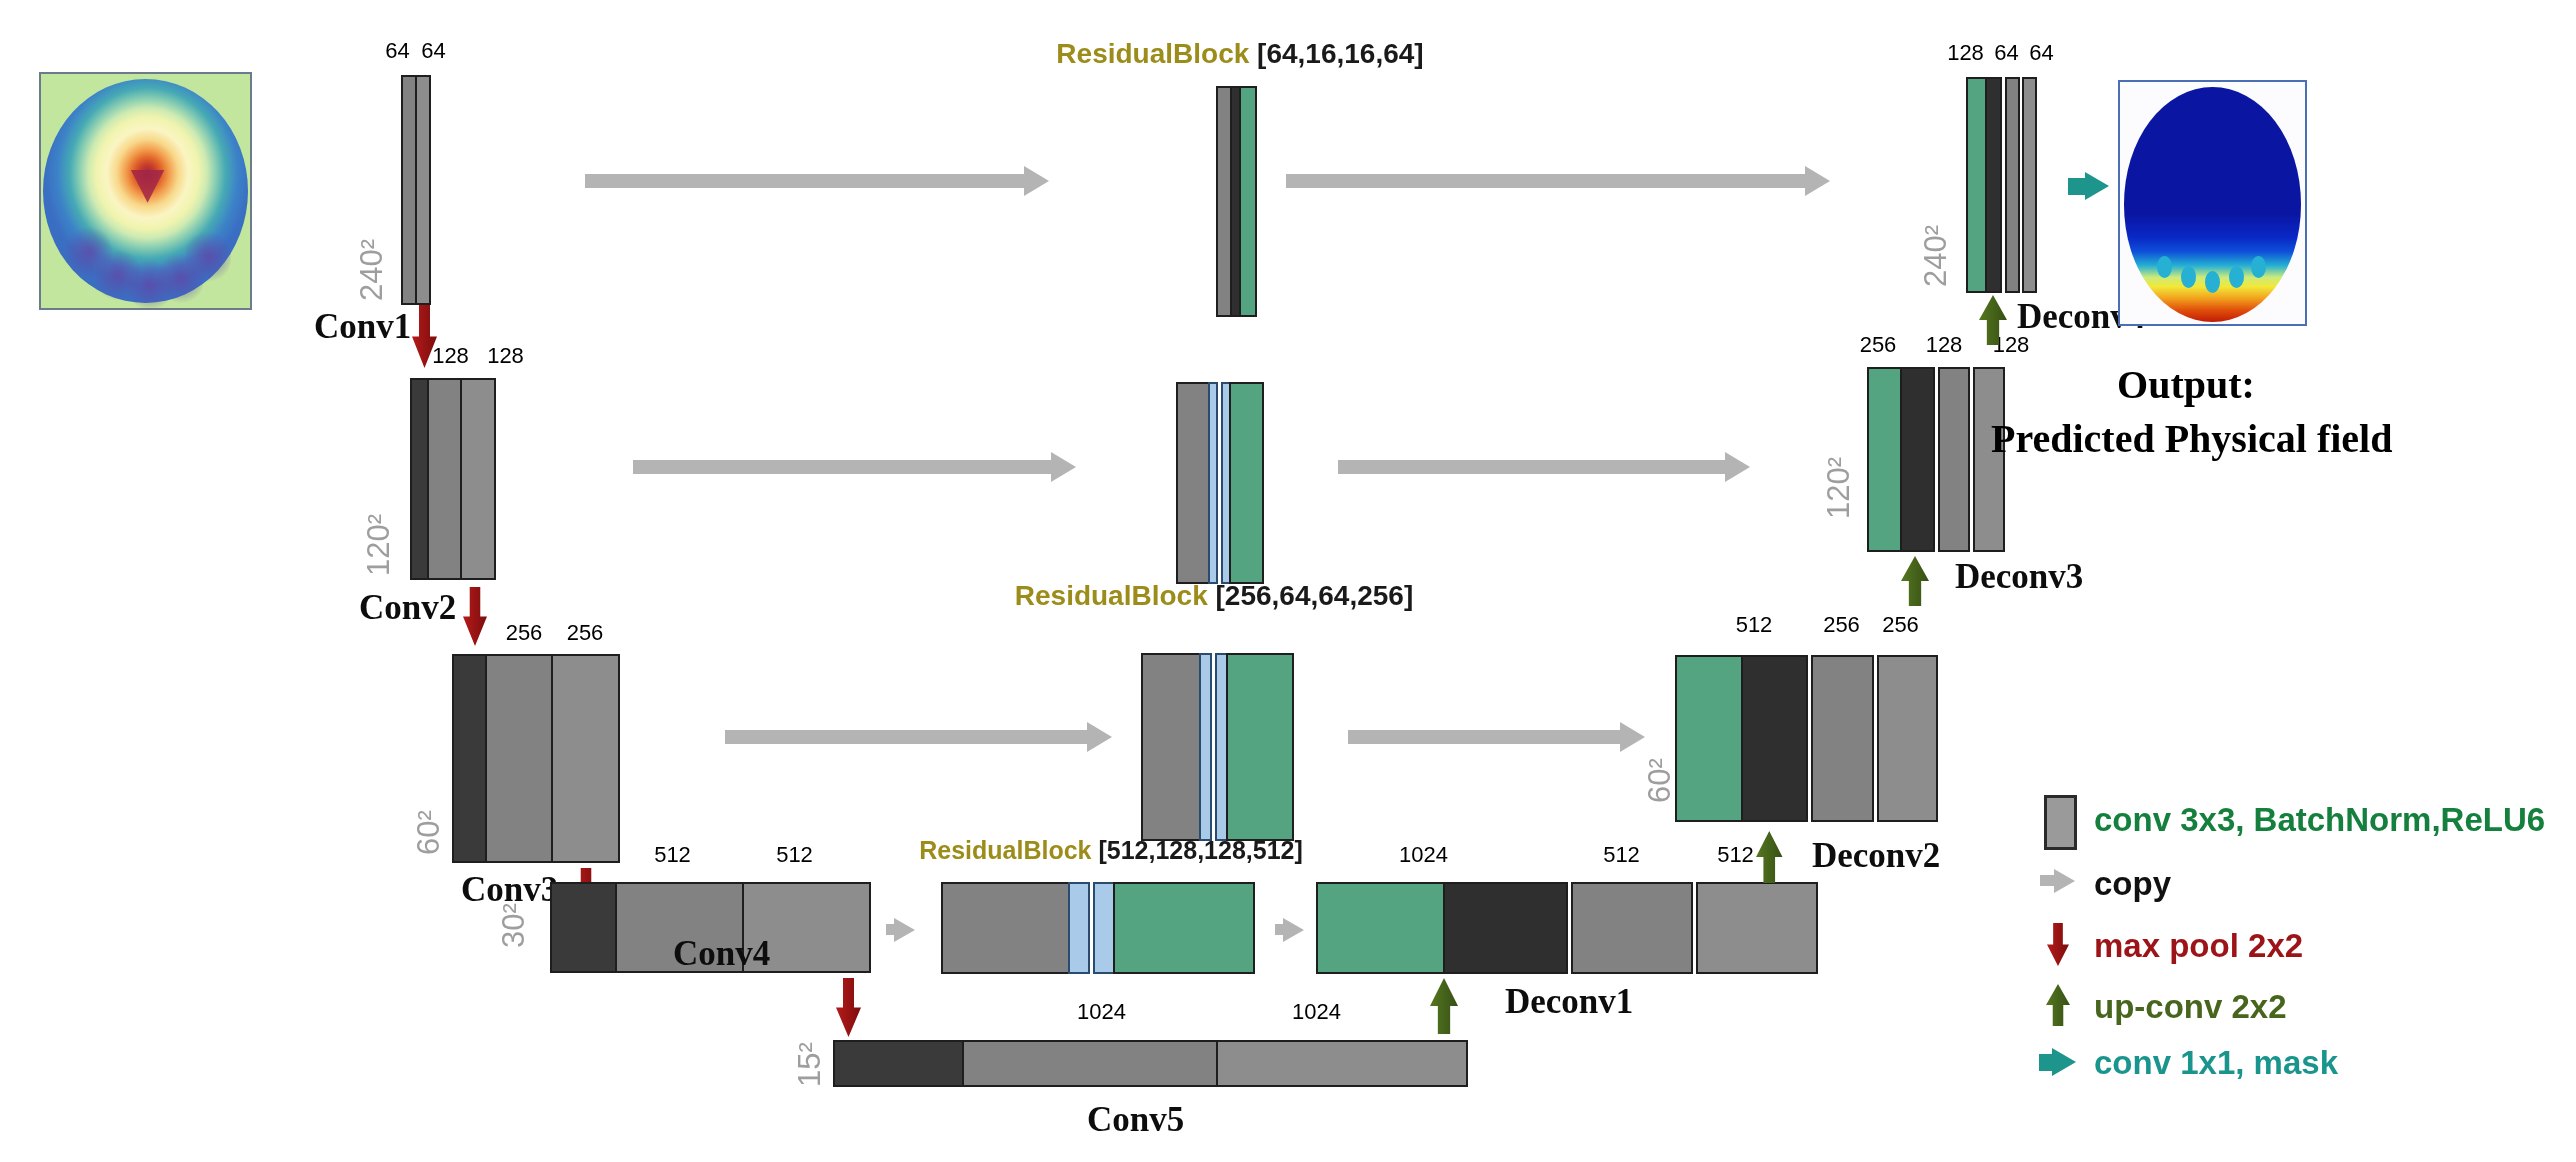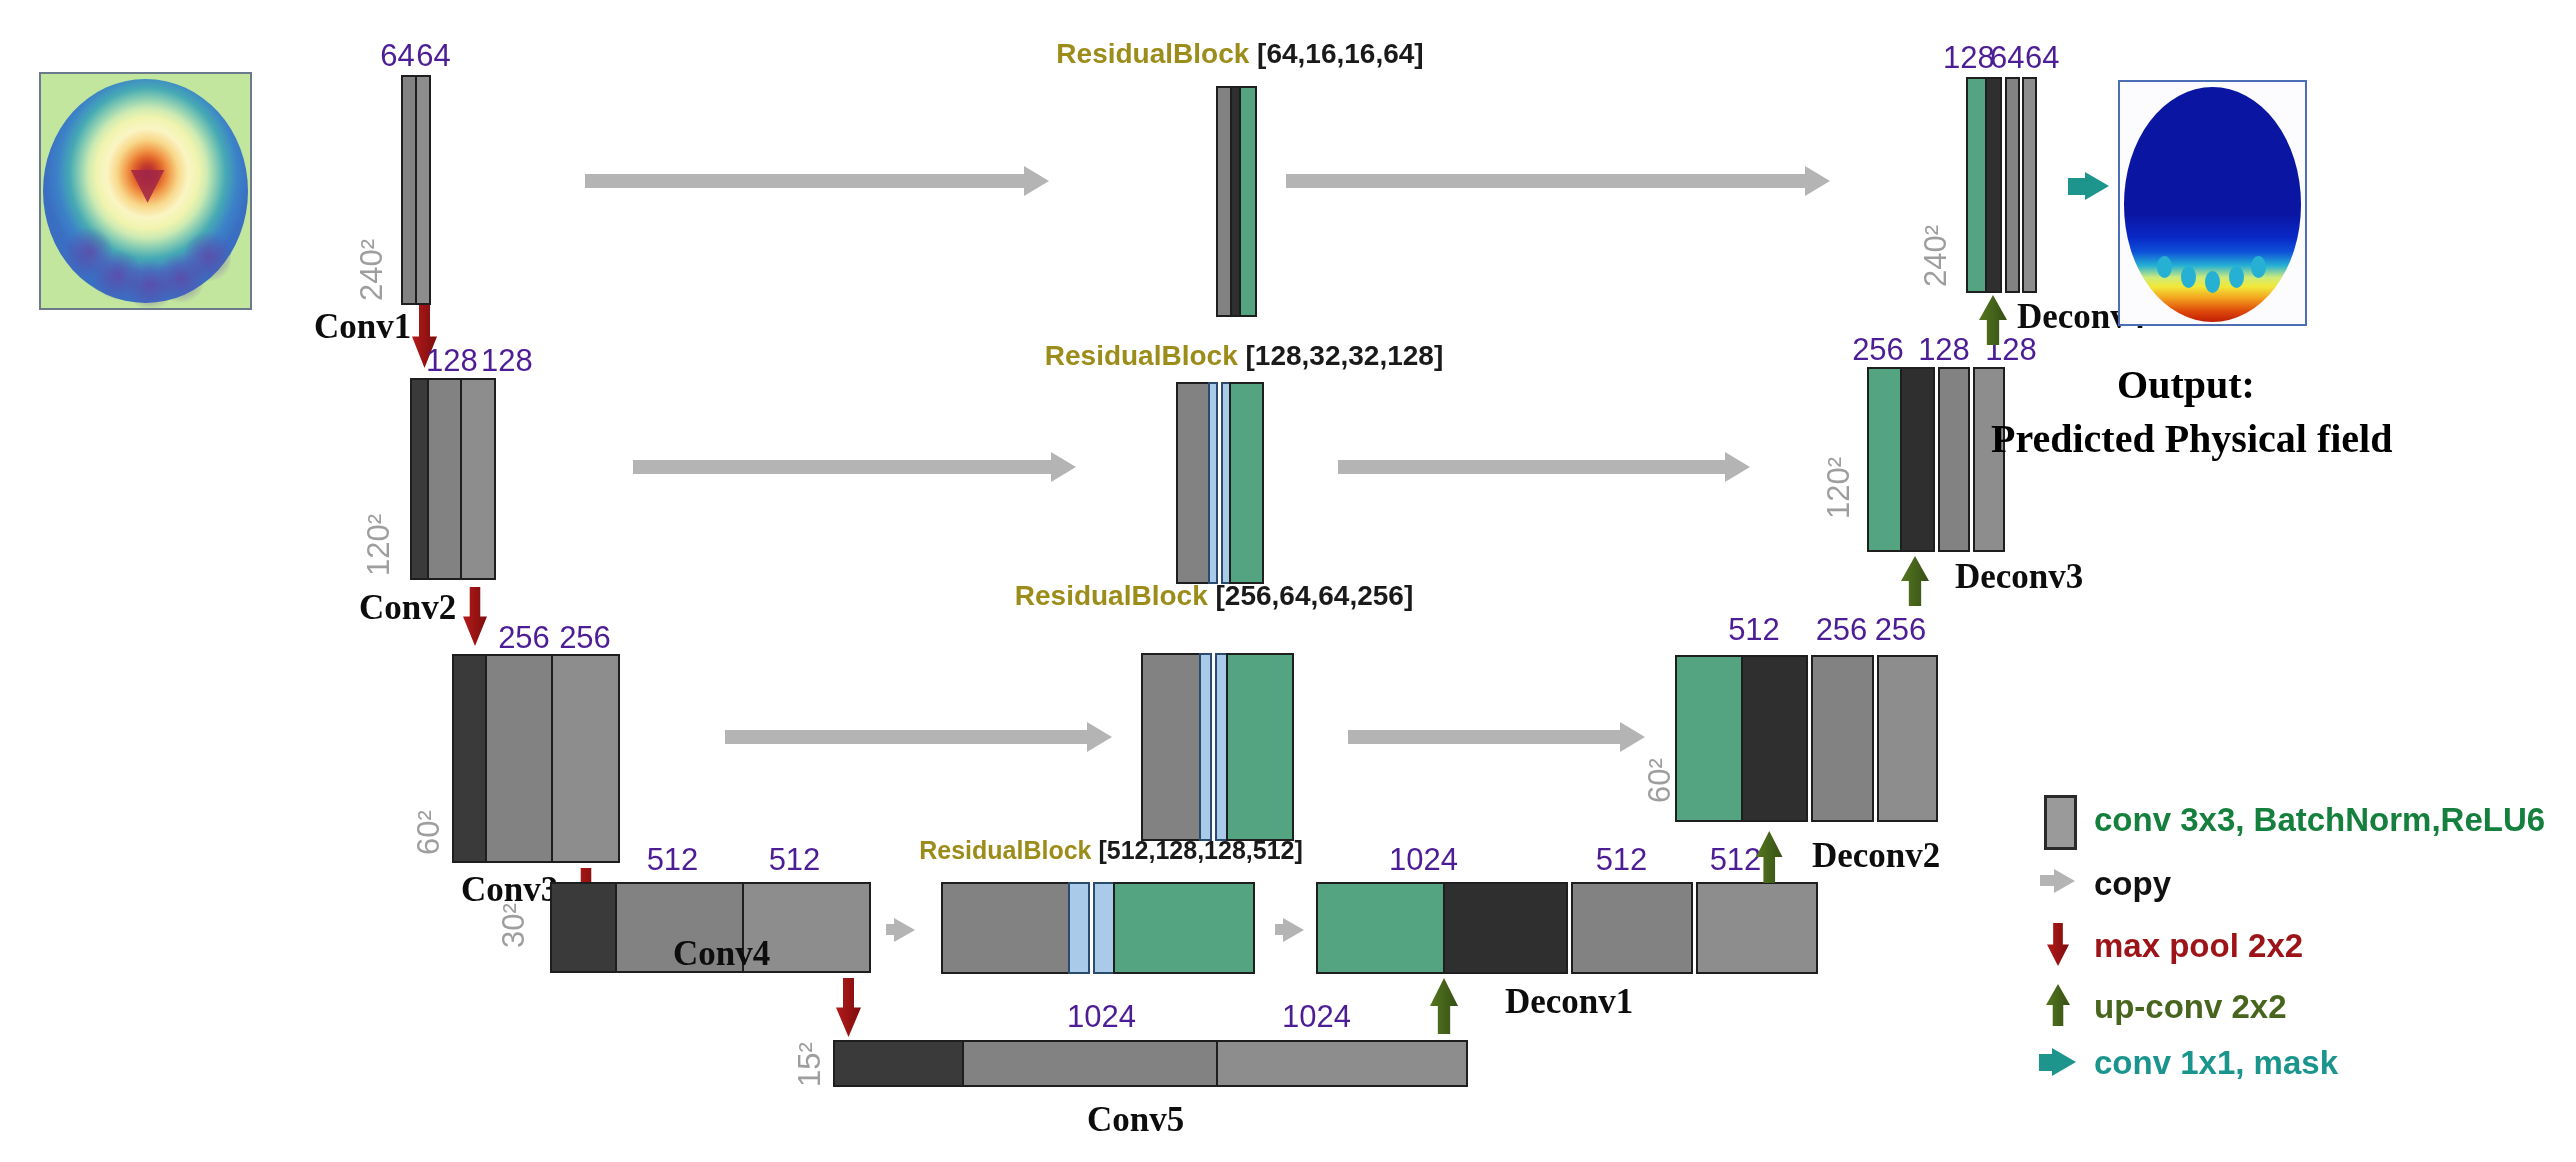--- a/index.html
+++ b/index.html
@@ -21,21 +21,21 @@
      border-left:25px solid #b4b4b4;border-top:15.3px solid transparent;border-bottom:15.3px solid transparent;}
   .har.small{height:11px;}
   .har.small::after{border-left-width:21px;border-top-width:12px;border-bottom-width:12px;}
   .har.teal{background:#1d958c;height:16.7px;}
   .har.teal::after{border-left-color:#1d958c;border-left-width:24px;border-top-width:14px;border-bottom-width:14px;}
   .vdown{position:absolute;background:linear-gradient(90deg,#b51a1a,#7c0d0d);
      clip-path:polygon(28% 0,72% 0,72% 50%,100% 50%,50% 100%,0 50%,28% 50%);}
   .vup{position:absolute;background:linear-gradient(90deg,#55771f,#364f15);
      clip-path:polygon(50% 0,100% 50%,72% 50%,72% 100%,28% 100%,28% 50%,0 50%);}
   
-  .chlab{position:absolute;color:#4c1d95;font-size:31px;text-align:center;white-space:nowrap;}
+  .chlab{position:absolute;color:#000000;font-size:22px;text-align:center;white-space:nowrap;}
   .vlab{position:absolute;color:#9e9e9e;font-size:31px;writing-mode:vertical-rl;
         transform:rotate(180deg);text-align:center;white-space:nowrap;}
   .bname{position:absolute;color:#0d0d0d;font:700 35px "Liberation Serif",serif;white-space:nowrap;}
   .rbt{position:absolute;font:700 28px "Liberation Sans",sans-serif;text-align:center;white-space:nowrap;}
   .rbt.small{font-size:25px;text-align:center;}
   .rbt .olive{color:#9c8c1a;}
   .rbt .params{color:#1a1a1a;margin-top:8px;}
   .outcap{position:absolute;color:#000;font:700 40px "Liberation Serif",serif;text-align:center;white-space:nowrap;}
   .leg-label{position:absolute;font:700 33px "Liberation Sans",sans-serif;white-space:nowrap;}
   
@@ -129,24 +129,20 @@
   <div class="rbt" style="left:1031px;top:38px;width:418px;">
     <span class="olive">ResidualBlock </span>
     <span class="params">[64,16,16,64]</span>
   </div>
   <div class="blk" style="left:1216px;top:86px;height:231px;">
     <div class="st c-gray" style="width:12.5px;"></div>
     <div class="st c-darker" style="width:6.3px;"></div>
     <div class="st c-green" style="width:14px;"></div>
   </div>
 
-  <div class="rbt" style="left:1035px;top:340px;width:418px;">
-    <span class="olive">ResidualBlock </span>
-    <span class="params">[128,32,32,128]</span>
-  </div>
   <div class="blk" style="left:1176px;top:382px;height:202px;">
     <div class="st c-gray" style="width:30px;"></div>
     <div class="st c-blue gap" style="width:6.3px;"></div>
     <div class="st c-blue" style="width:6.3px;"></div>
     <div class="st c-green" style="width:31px;"></div>
   </div>
 
   <div class="rbt" style="left:1005px;top:580px;width:418px;">
     <span class="olive">ResidualBlock </span>
     <span class="params">[256,64,64,256]</span>

